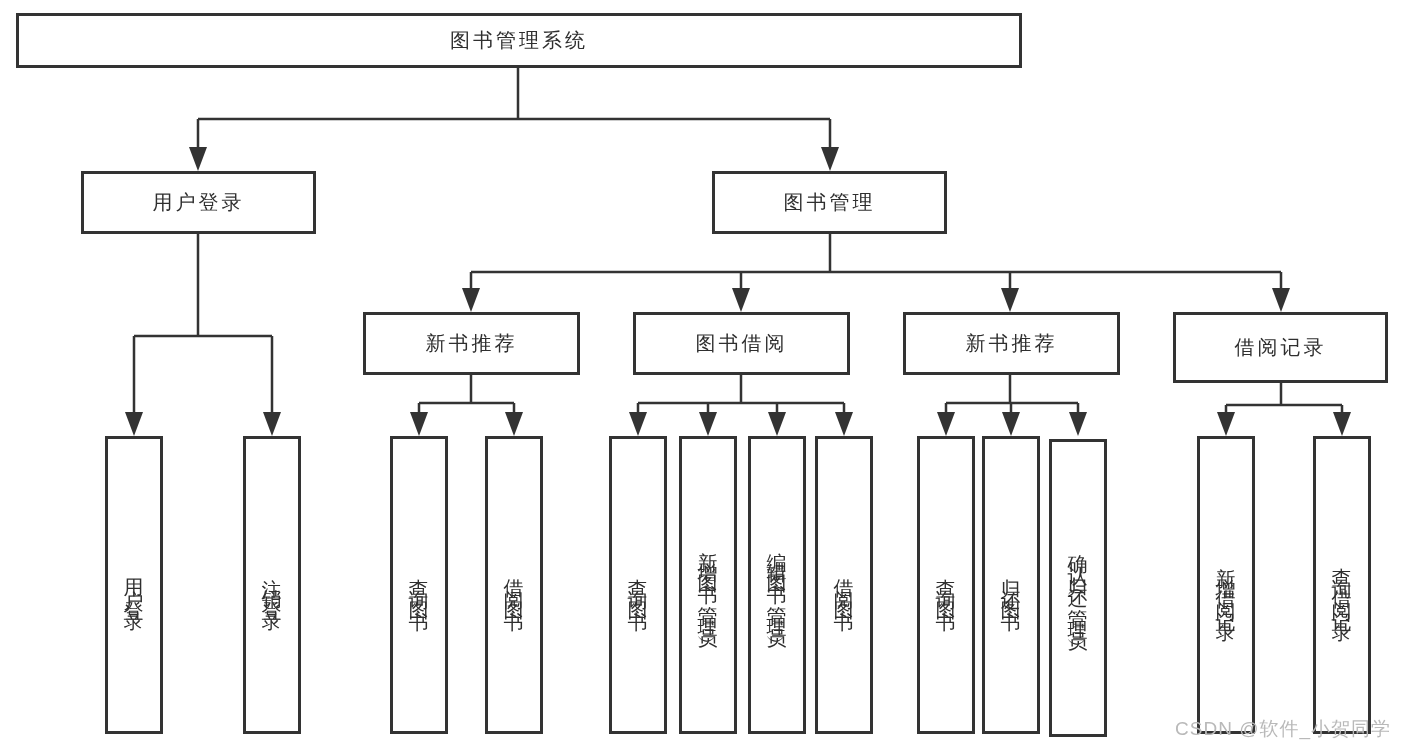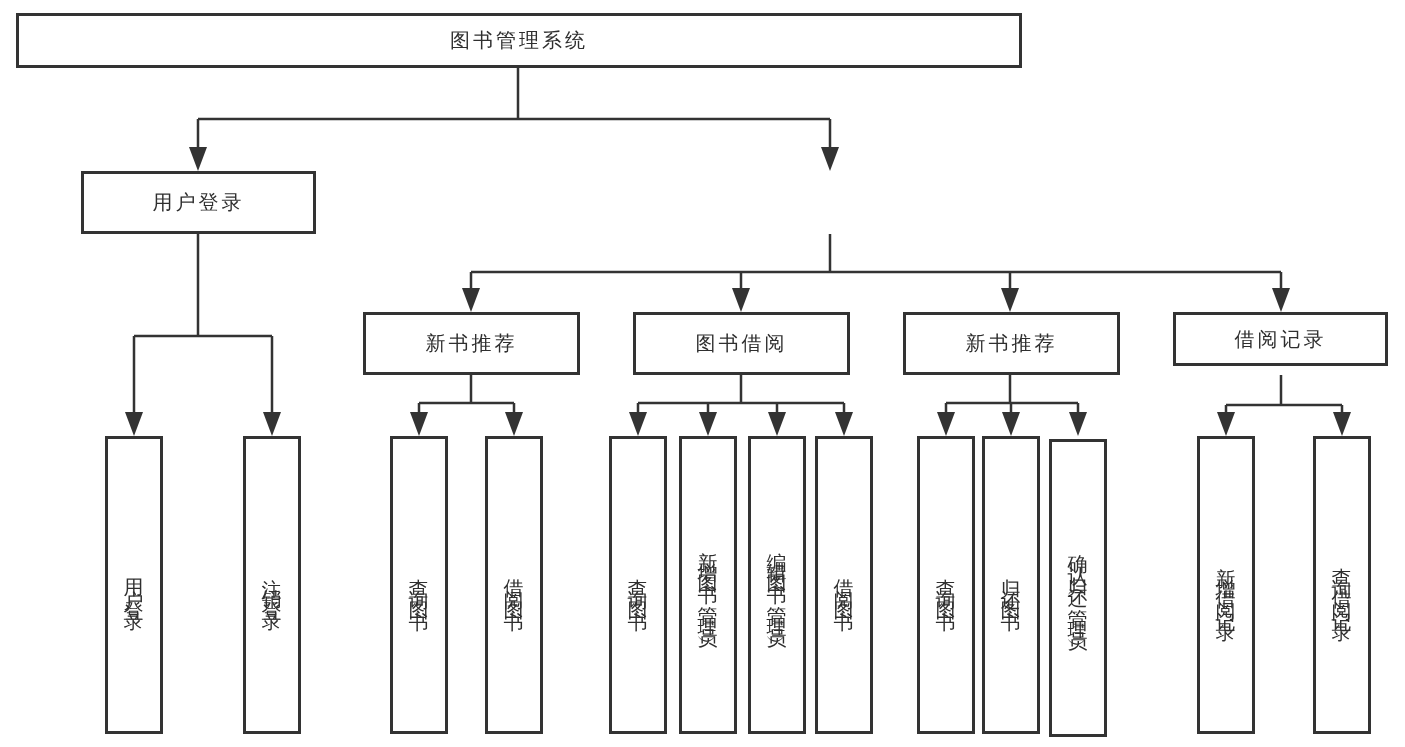--- a/index.html
+++ b/index.html
@@ -83,38 +83,40 @@
       <polygon points="1002,412 1020,412 1011,436"></polygon>
       <polygon points="1069,412 1087,412 1078,436"></polygon>
       <polygon points="1217,412 1235,412 1226,436"></polygon>
       <polygon points="1333,412 1351,412 1342,436"></polygon>
     </g>
   </svg>
 
   <div class="node" style="left:16px;top:13px;width:1006px;height:55px;">图书管理系统</div>
 
   <div class="node" style="left:81px;top:171px;width:235px;height:63px;">用户登录</div>
+  <div class="node" style="left:712px;top:171px;width:235px;height:63px;">图书管理</div>
 
   <div class="node" style="left:363px;top:312px;width:217px;height:63px;text-align:right;">新书推荐</div>
   <div class="node" style="left:633px;top:312px;width:217px;height:63px;">图书借阅</div>
   <div class="node" style="left:903px;top:312px;width:217px;height:63px;">新书推荐</div>
-  <div class="node" style="left:1173px;top:312px;width:215px;height:54px;">借阅记录</div>
+  <div class="node" style="left:1173px;top:312px;width:215px;height:71px;">借阅记录</div>
 
   <div class="v-node" style="left:105px;top:436px;width:58px;height:298px;">用户登录</div>
   <div class="v-node" style="left:243px;top:436px;width:58px;height:298px;">注销登录</div>
 
   <div class="v-node" style="left:390px;top:436px;width:58px;height:298px;">查询图书</div>
   <div class="v-node" style="left:485px;top:436px;width:58px;height:298px;">借阅图书</div>
 
   <div class="v-node" style="left:609px;top:436px;width:58px;height:298px;">查询图书</div>
   <div class="v-node" style="left:679px;top:436px;width:58px;height:298px;">新增图书（管理员）</div>
   <div class="v-node" style="left:748px;top:436px;width:58px;height:298px;">编辑图书（管理员）</div>
   <div class="v-node" style="left:815px;top:436px;width:58px;height:298px;">借阅图书</div>
 
   <div class="v-node" style="left:917px;top:436px;width:58px;height:298px;">查询图书</div>
   <div class="v-node" style="left:982px;top:436px;width:58px;height:298px;">归还图书</div>
   <div class="v-node" style="left:1049px;top:439px;width:58px;height:298px;">确认归还（管理员）</div>
 
   <div class="v-node" style="left:1197px;top:436px;width:58px;height:298px;">新增借阅记录</div>
   <div class="v-node" style="left:1313px;top:436px;width:58px;height:298px;">查询借阅记录</div>
 
+  <div class="watermark">CSDN @软件_小贺同学</div>
 
 </div>
 
 </body></html>

